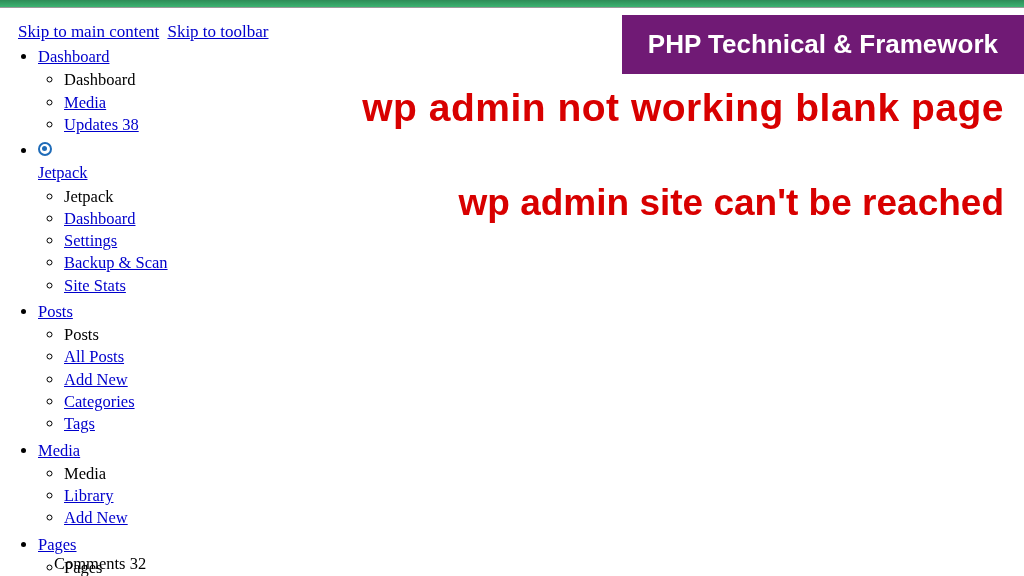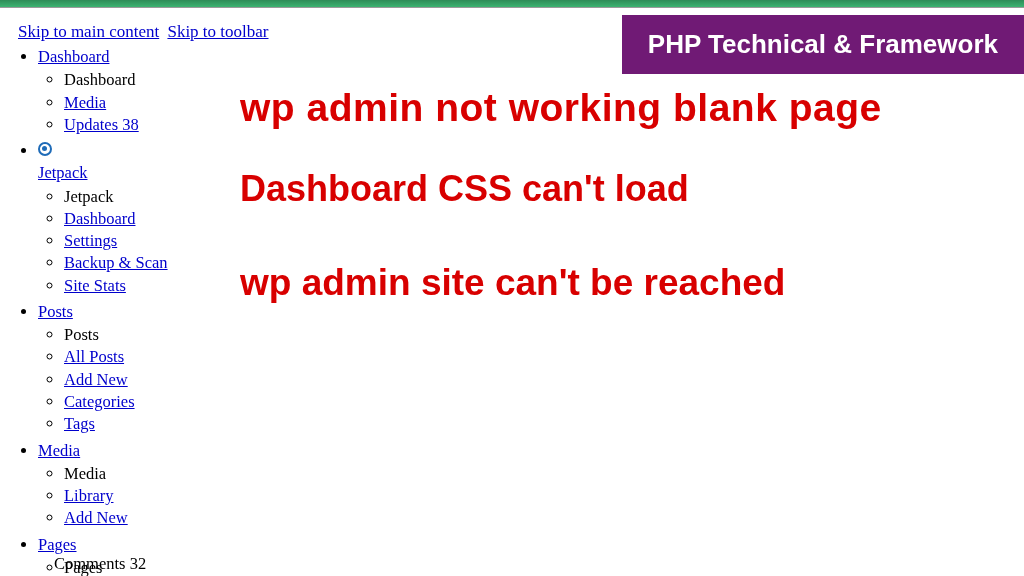--- a/index.html
+++ b/index.html
@@ -80,21 +80,21 @@
     color: #fff;
     font-family: Arial, Helvetica, sans-serif;
     font-weight: 700;
     font-size: 26px;
     padding: 14px 26px;
   }
   .headline {
     font-family: Arial, Helvetica, sans-serif;
     font-weight: 800;
     color: #d80000;
-    text-align: left;
+    text-align: right;
   }
   .h1 { font-size: 39px; margin-top: 36px; letter-spacing: 0.5px; }
   .h2 { font-size: 36px; margin-top: 38px; }
   .h3 { font-size: 88px; margin-top: 30px; letter-spacing: 2px; font-weight: 900; }
   .h4 { font-size: 37px; margin-top: 52px; }
   .cut {
     position: absolute;
     bottom: 2px;
     left: 54px;
     font-size: 16.5px;
@@ -140,15 +140,14 @@
         <li><span class="plain">Pages</span></li>
         <li><a href="#" class="link">All Pages</a></li>
       </ul></li>
   </ul>
 
 <div class="cut">Comments 32</div>
 
 <div class="overlay">
   <div class="badge">PHP Technical &amp; Framework</div>
   <div class="headline h1">wp admin not working blank page</div>
-  <div class="headline h2">Dashboard CSS can't load</div>
   <div class="headline h4">wp admin site can't be reached</div>
 </div>
 
 </body></html>

